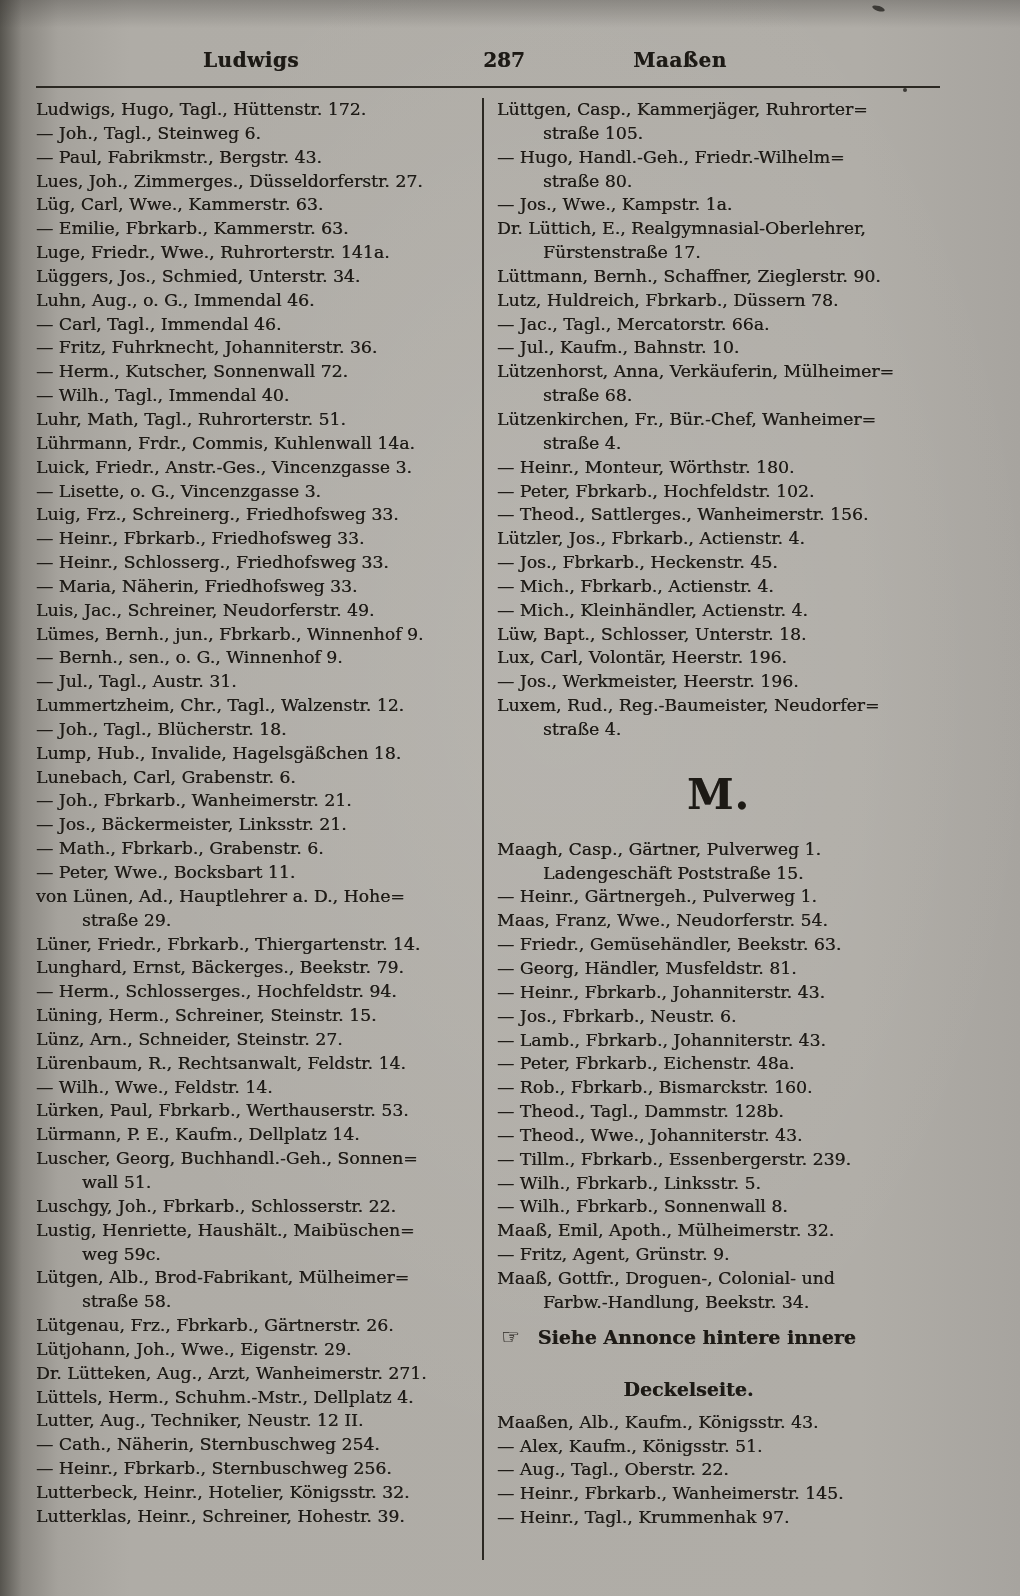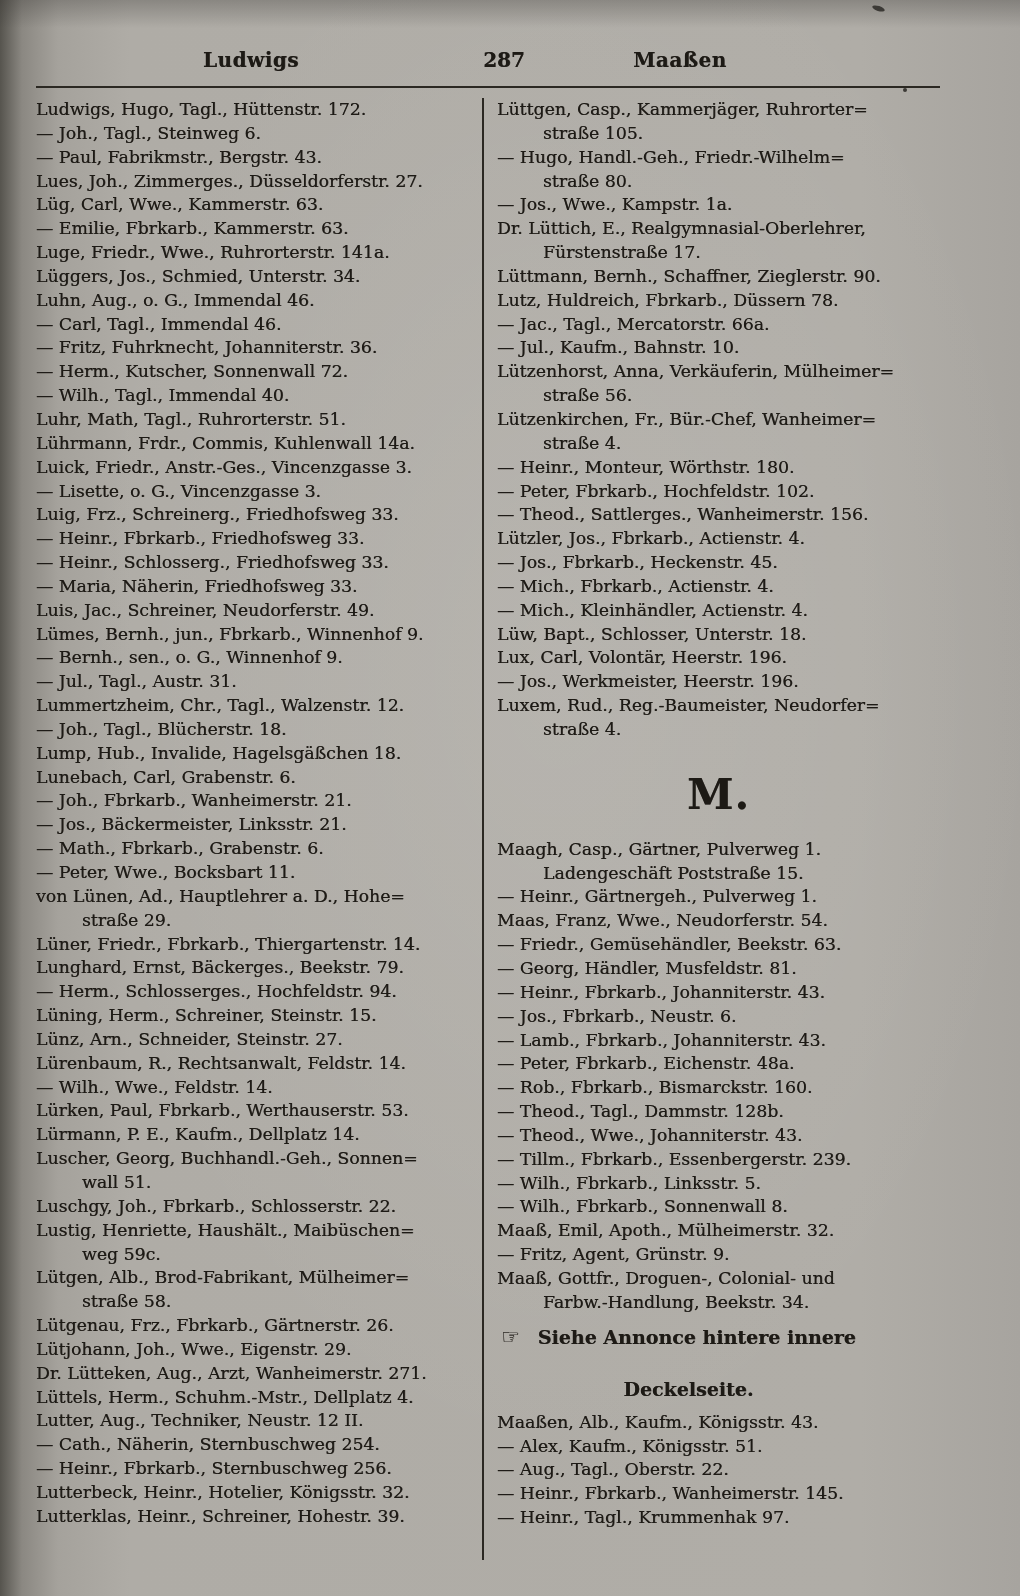--- a/index.html
+++ b/index.html
@@ -115,21 +115,21 @@
         <div class="line entry">— Hugo, Handl.-Geh., Friedr.-Wilhelm=</div>
         <div class="line cont">straße 80.</div>
         <div class="line entry">— Jos., Wwe., Kampstr. 1a.</div>
         <div class="line entry">Dr. Lüttich, E., Realgymnasial-Oberlehrer,</div>
         <div class="line cont">Fürstenstraße 17.</div>
         <div class="line entry">Lüttmann, Bernh., Schaffner, Zieglerstr. 90.</div>
         <div class="line entry">Lutz, Huldreich, Fbrkarb., Düssern 78.</div>
         <div class="line entry">— Jac., Tagl., Mercatorstr. 66a.</div>
         <div class="line entry">— Jul., Kaufm., Bahnstr. 10.</div>
         <div class="line entry">Lützenhorst, Anna, Verkäuferin, Mülheimer=</div>
-        <div class="line cont">straße 56.</div>
+        <div class="line cont">straße 68.</div>
         <div class="line entry">Lützenkirchen, Fr., Bür.-Chef, Wanheimer=</div>
         <div class="line cont">straße 4.</div>
         <div class="line entry">— Heinr., Monteur, Wörthstr. 180.</div>
         <div class="line entry">— Peter, Fbrkarb., Hochfeldstr. 102.</div>
         <div class="line entry">— Theod., Sattlerges., Wanheimerstr. 156.</div>
         <div class="line entry">Lützler, Jos., Fbrkarb., Actienstr. 4.</div>
         <div class="line entry">— Jos., Fbrkarb., Heckenstr. 45.</div>
         <div class="line entry">— Mich., Fbrkarb., Actienstr. 4.</div>
         <div class="line entry">— Mich., Kleinhändler, Actienstr. 4.</div>
         <div class="line entry">Lüw, Bapt., Schlosser, Unterstr. 18.</div>

